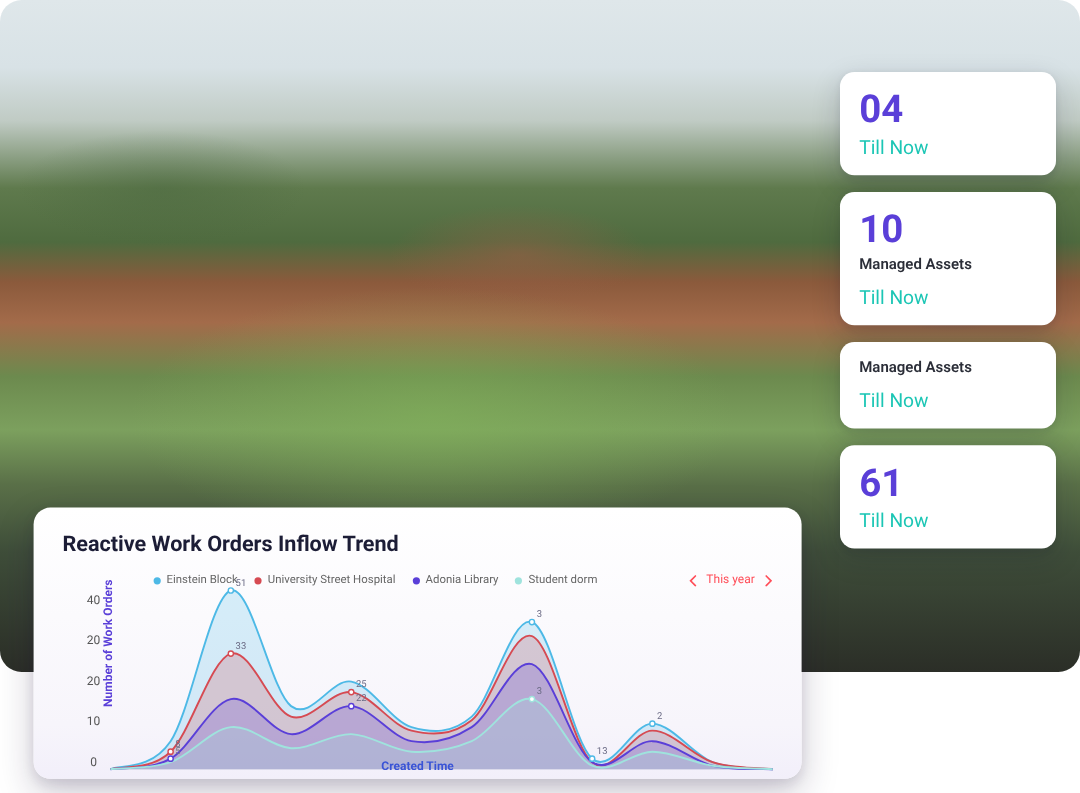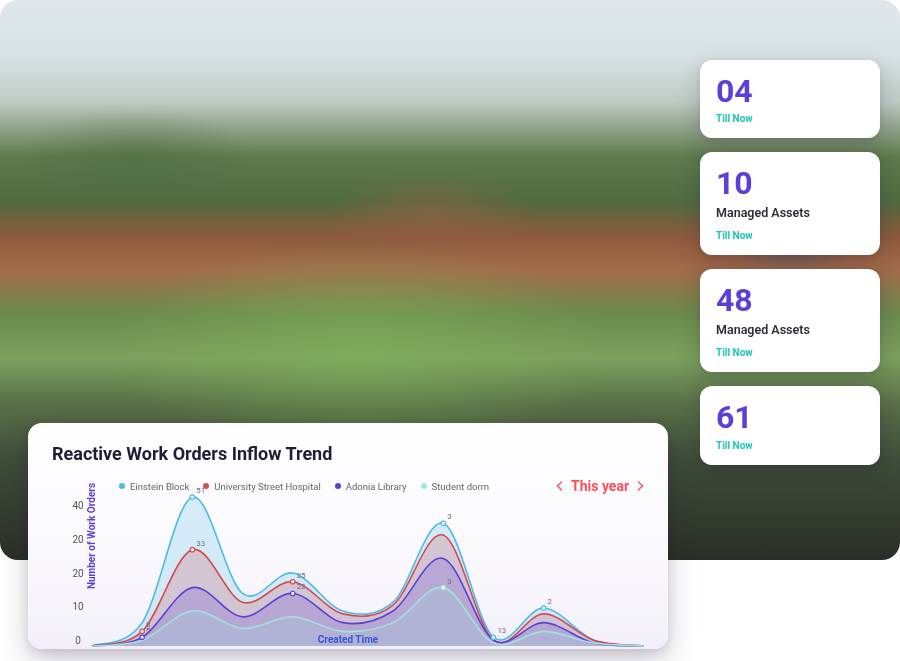--- a/index.html
+++ b/index.html
@@ -59,22 +59,22 @@
   margin-bottom: 4px;
 }
 .stat .title {
   font-size: 12.5px;
   font-weight: 600;
   color: #2b2e38;
   line-height: 1.35;
   margin-bottom: 8px;
 }
 .stat .sub {
-  font-size: 10px;
-  font-weight: 700;
+  font-size: 16px;
+  font-weight: 400;
   color: #1cc6b5;
 }
 
 .chart {
   position: absolute;
   left: 28px;
   bottom: 12px;
   width: 640px;
   height: 226px;
   background: linear-gradient(180deg, #ffffff 0%, #f7f5fb 80%, #f2effa 100%);
@@ -88,31 +88,32 @@
   color: #1c1d36;
   margin-bottom: 14px;
 }
 .legend-row {
   display: flex;
   align-items: center;
   gap: 0;
   font-size: 9.5px;
   color: #666;
   margin-bottom: 6px;
+  justify-content: flex-end;
 }
 .legend-row .spacer { flex: 1; }
 .leg { display: inline-flex; align-items: center; gap: 5px; }
 .dot { width: 6px; height: 6px; border-radius: 50%; display: inline-block; }
 .period {
   display: inline-flex;
   align-items: center;
   gap: 8px;
-  font-size: 14px;
+  font-size: 10px;
   color: #ff4d58;
-  font-weight: 700;
+  font-weight: 400;
   cursor: pointer;
 }
 .period svg { width: 7px; height: 10px; }
 .axis-y {
   position: absolute;
   left: 10px;
   top: 50%;
   transform: translateY(-50%) rotate(-90deg);
   transform-origin: center;
   font-size: 10px;
@@ -171,21 +172,20 @@
   <div class="stat">
     <div class="value">04</div>
     <div class="sub">Till Now</div>
   </div>
   <div class="stat">
     <div class="value">10</div>
     <div class="title">Managed Assets</div>
     <div class="sub">Till Now</div>
   </div>
   <div class="stat">
-    <div class="value">48</div>
     <div class="title">Managed Assets</div>
     <div class="sub">Till Now</div>
   </div>
   <div class="stat">
     <div class="value">61</div>
     <div class="sub">Till Now</div>
   </div>
 </div>
 
 <div class="chart">

